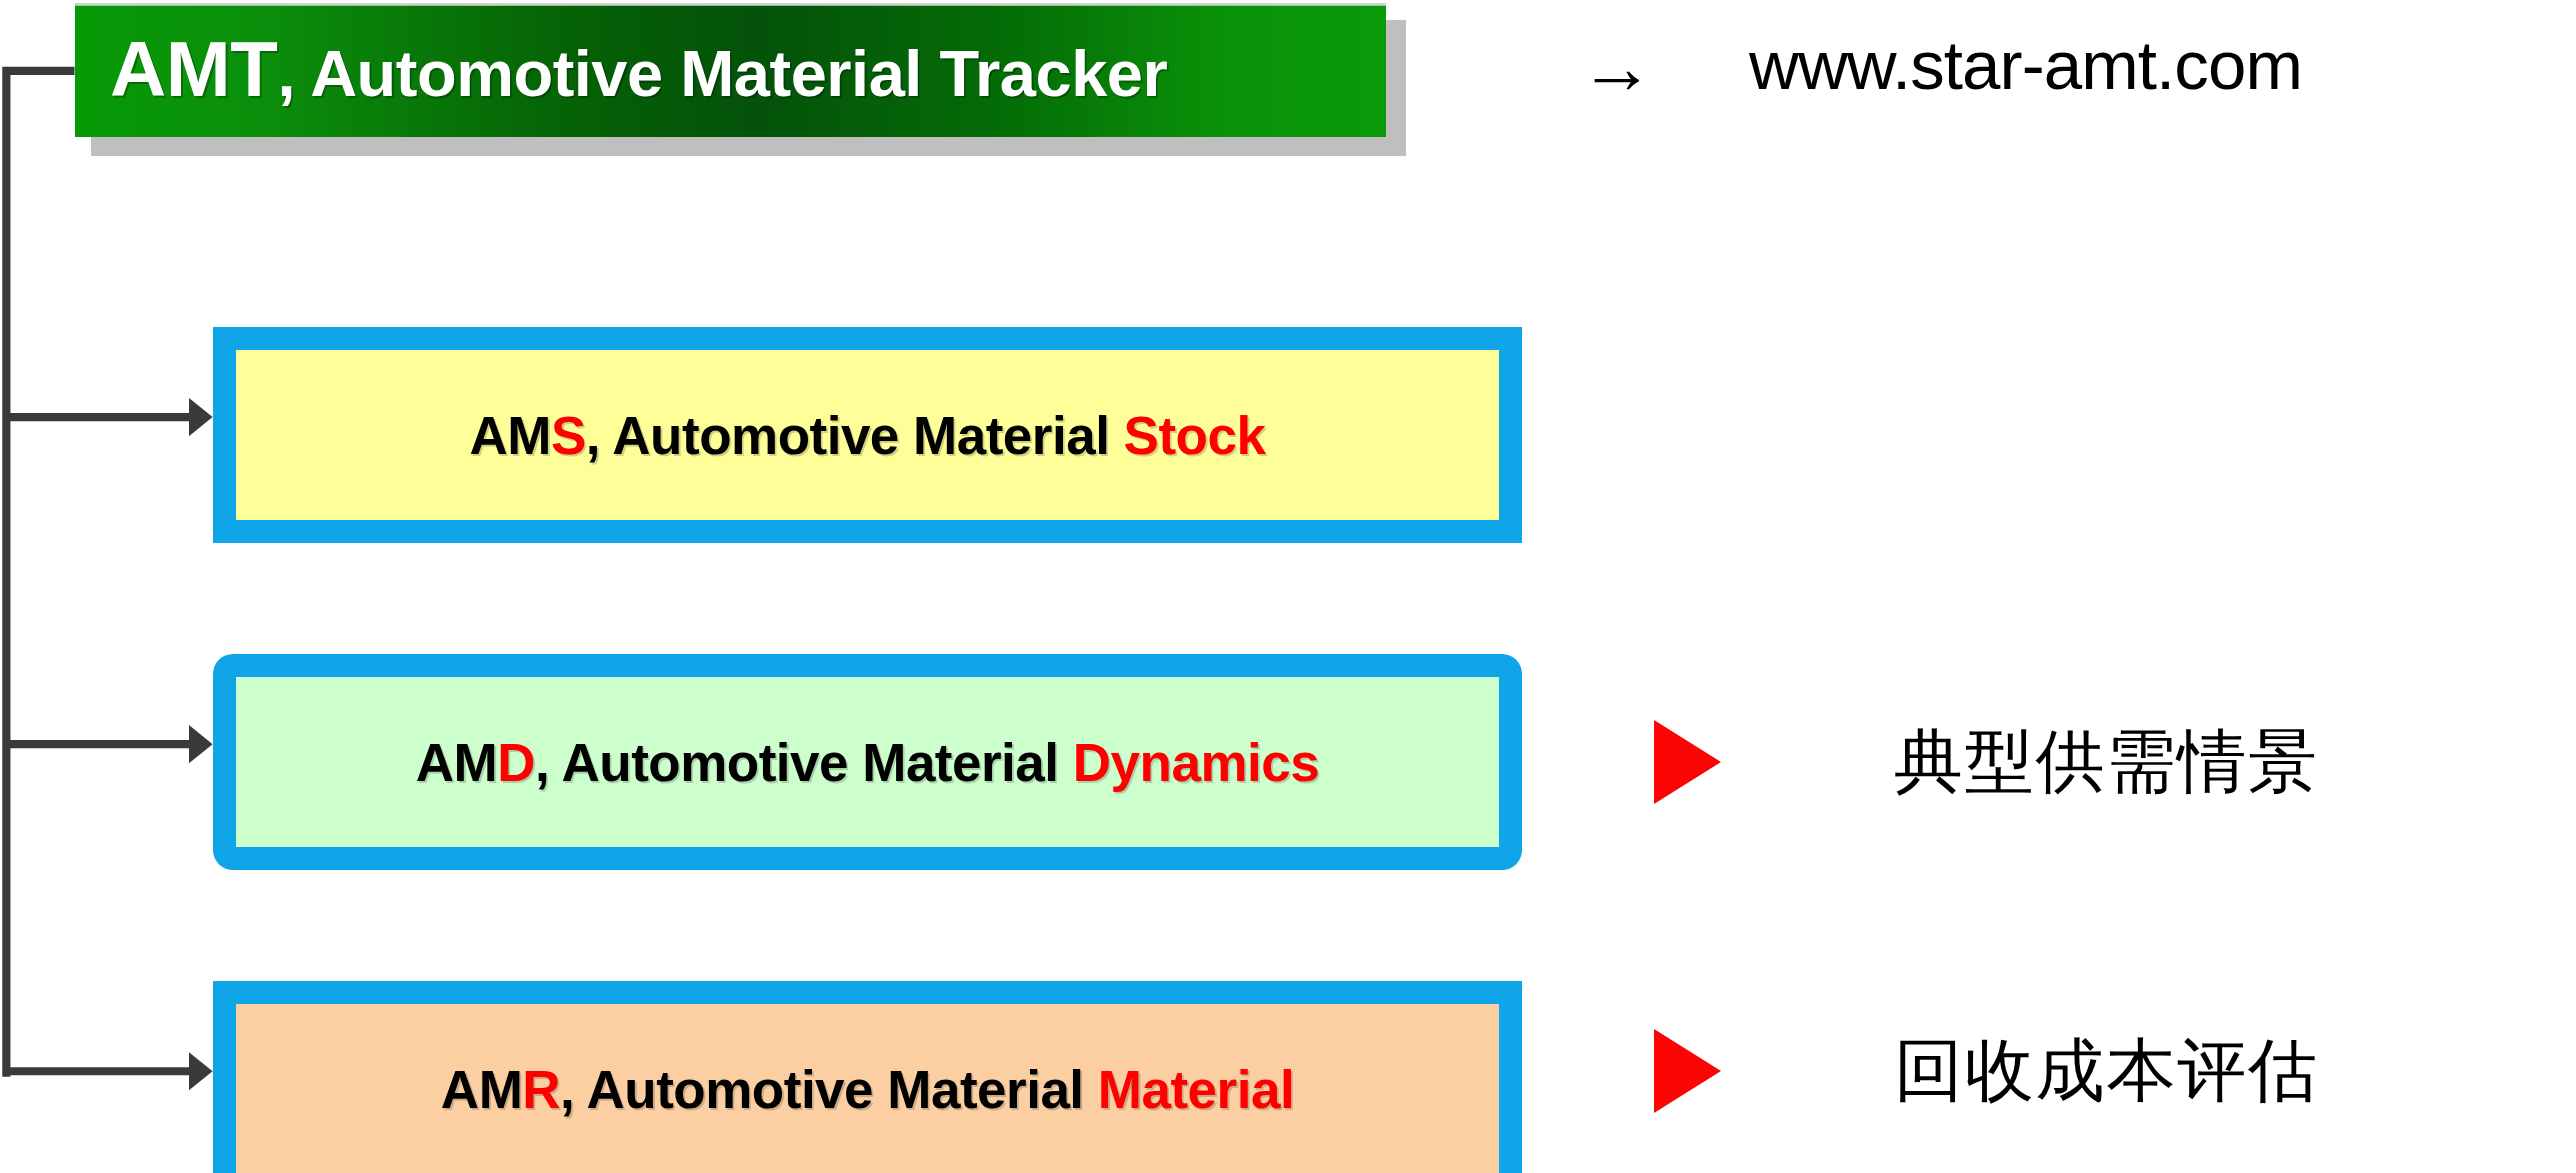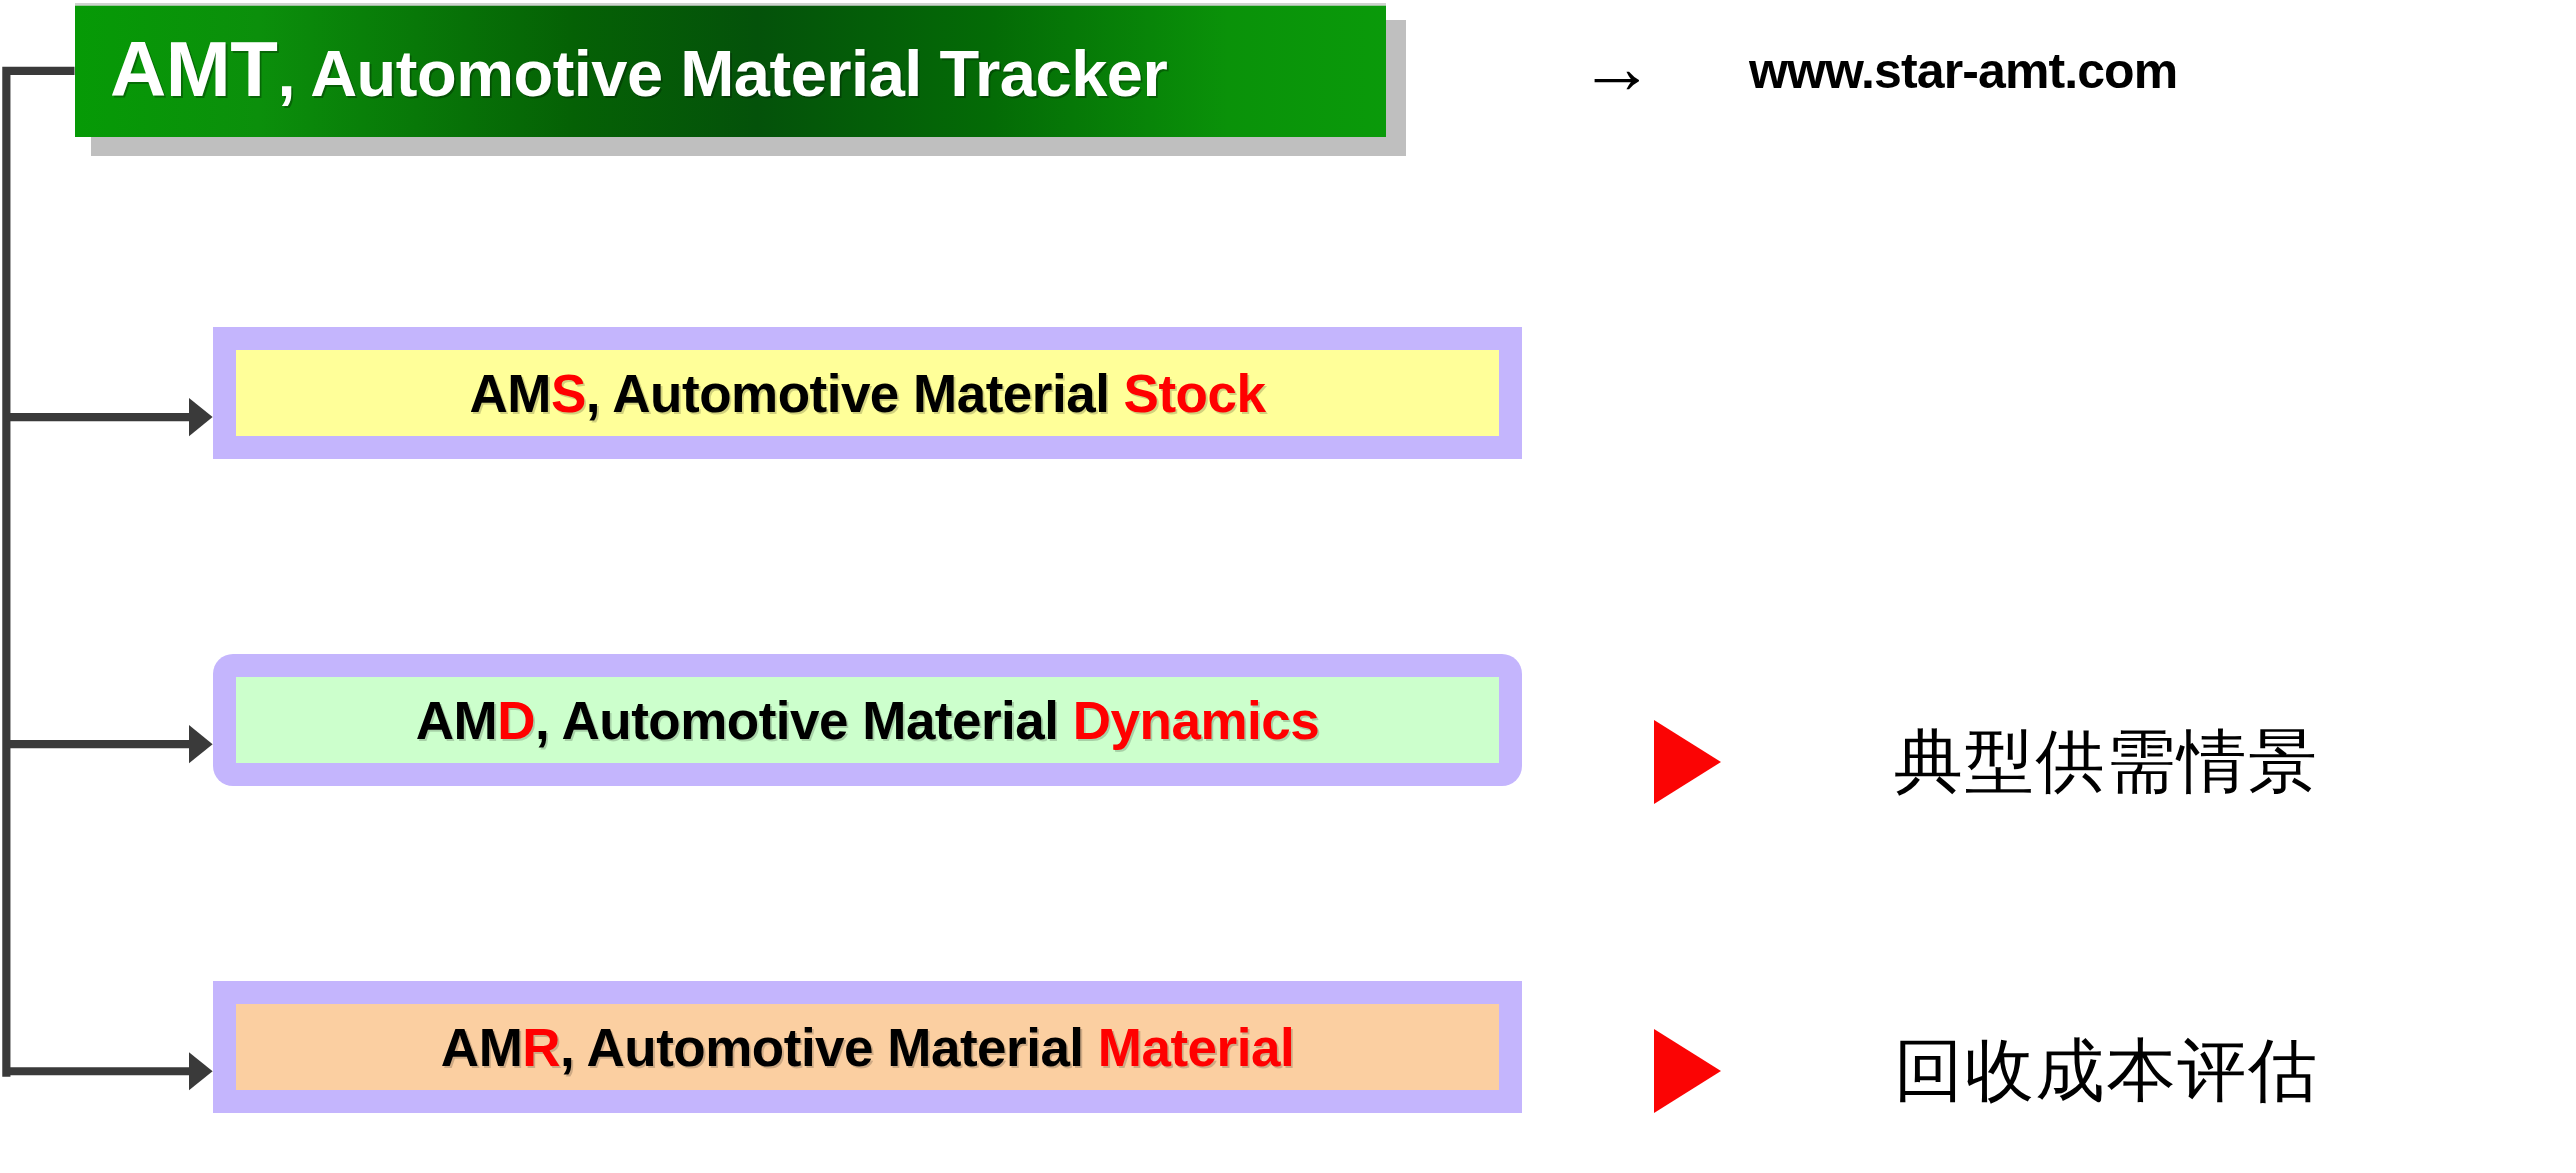--- a/index.html
+++ b/index.html
@@ -82,38 +82,38 @@
     display: flex;
     align-items: center;
     justify-content: center;
     color: #000000;
     font-size: 75px;
     line-height: 1;
   }
   .url-text {
     position: absolute;
     left: 1749px;
-    top: 24px;
+    top: 18px;
     height: 94px;
     display: flex;
     align-items: center;
     color: #000000;
-    font-size: 50px;
-    font-weight: bold;
+    font-size: 69px;
+    font-weight: normal;
     white-space: nowrap;
     letter-spacing: -0.9px;
   }
 
   
   .cat-box {
     position: absolute;
     left: 213px;
     width: 1309px;
-    height: 132px;
-    background: #c4b5fd;
+    height: 216px;
+    background: #0ea5e9;
     box-sizing: border-box;
     padding: 23px 23px;
   }
   .cat-inner {
     width: 100%;
     height: 100%;
     display: flex;
     align-items: center;
     justify-content: center;
   }

